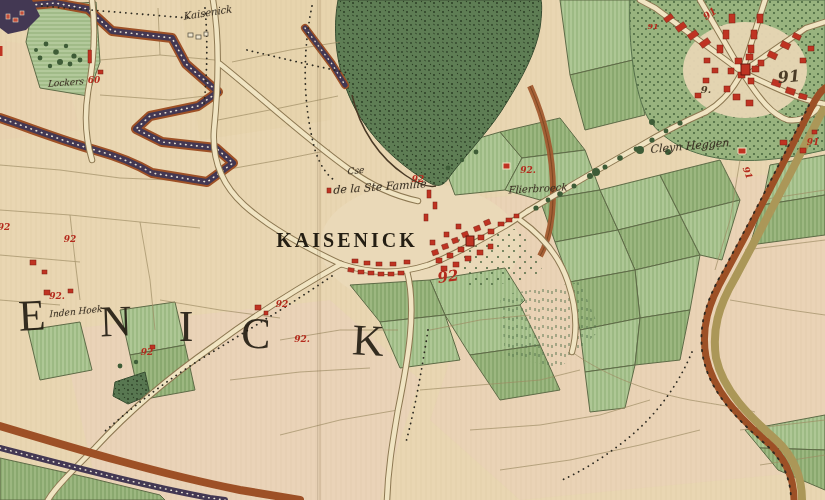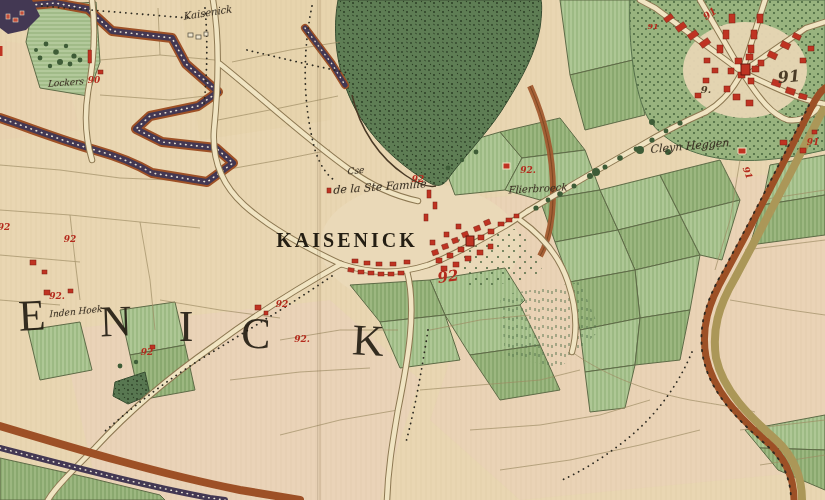--- a/index.html
+++ b/index.html
@@ -379,21 +379,21 @@
       <div class="lbl lbl-cursive" style="left: 538px; top: 189px; font-size: 10px; transform: translate(-50%, -50%) rotate(-3deg) skewX(-6deg);">Flierbroeck</div>
       <div class="lbl lbl-cursive" style="left: 690px; top: 146px; font-size: 11px; transform: translate(-50%, -50%) rotate(-5deg) skewX(-6deg);">Cleyn Heggen</div>
       <div class="lbl lbl-cursive" style="left: 66px; top: 83px; font-size: 9px; transform: translate(-50%, -50%) rotate(-4deg) skewX(-6deg);">Lockers</div>
       <div class="lbl lbl-cursive" style="left: 76px; top: 312px; font-size: 9px; transform: translate(-50%, -50%) rotate(-6deg) skewX(-6deg);">Inden Hoek</div>
       <div class="lbl lbl-cursive" style="left: 208px; top: 13px; font-size: 10px; transform: translate(-50%, -50%) rotate(-9deg) skewX(-6deg);">Kaisenick</div>
       <div class="lbl lbl-region" style="left: 32px; top: 316px; font-size: 44px; transform: translate(-50%, -50%) rotate(-3deg);">E</div>
       <div class="lbl lbl-region" style="left: 116px; top: 322px; font-size: 44px; transform: translate(-50%, -50%) rotate(-2deg);">N</div>
       <div class="lbl lbl-region" style="left: 186px; top: 327px; font-size: 44px; transform: translate(-50%, -50%) rotate(0deg);">I</div>
       <div class="lbl lbl-region" style="left: 256px; top: 334px; font-size: 44px; transform: translate(-50%, -50%) rotate(2deg);">C</div>
       <div class="lbl lbl-region" style="left: 368px; top: 341px; font-size: 44px; transform: translate(-50%, -50%) rotate(3deg);">K</div>
-      <div class="lbl num" style="left: 94px; top: 80px; font-size: 9px; transform: translate(-50%, -50%) rotate(0deg);">90</div>
+      <div class="lbl num" style="left: 94px; top: 80px; font-size: 9px; transform: translate(-50%, -50%) rotate(0deg);">60</div>
       <div class="lbl num" style="left: 710px; top: 14px; font-size: 10px; transform: translate(-50%, -50%) rotate(-35deg);">91</div>
       <div class="lbl num" style="left: 653px; top: 26px; font-size: 8px; transform: translate(-50%, -50%) rotate(0deg);">91</div>
       <div class="lbl num num-dark" style="left: 789px; top: 77px; font-size: 16px; transform: translate(-50%, -50%) rotate(-5deg);">91</div>
       <div class="lbl num num-dark" style="left: 706px; top: 90px; font-size: 10px; transform: translate(-50%, -50%) rotate(0deg);">9.</div>
       <div class="lbl num" style="left: 418px; top: 179px; font-size: 9px; transform: translate(-50%, -50%) rotate(0deg);">92</div>
       <div class="lbl num" style="left: 528px; top: 170px; font-size: 9px; transform: translate(-50%, -50%) rotate(0deg);">92.</div>
       <div class="lbl num" style="left: 448px; top: 277px; font-size: 15px; transform: translate(-50%, -50%) rotate(-8deg);">92</div>
       <div class="lbl num" style="left: 57px; top: 296px; font-size: 9px; transform: translate(-50%, -50%) rotate(0deg);">92.</div>
       <div class="lbl num" style="left: 282px; top: 304px; font-size: 9px; transform: translate(-50%, -50%) rotate(0deg);">92</div>
       <div class="lbl num" style="left: 302px; top: 339px; font-size: 9px; transform: translate(-50%, -50%) rotate(0deg);">92.</div>

